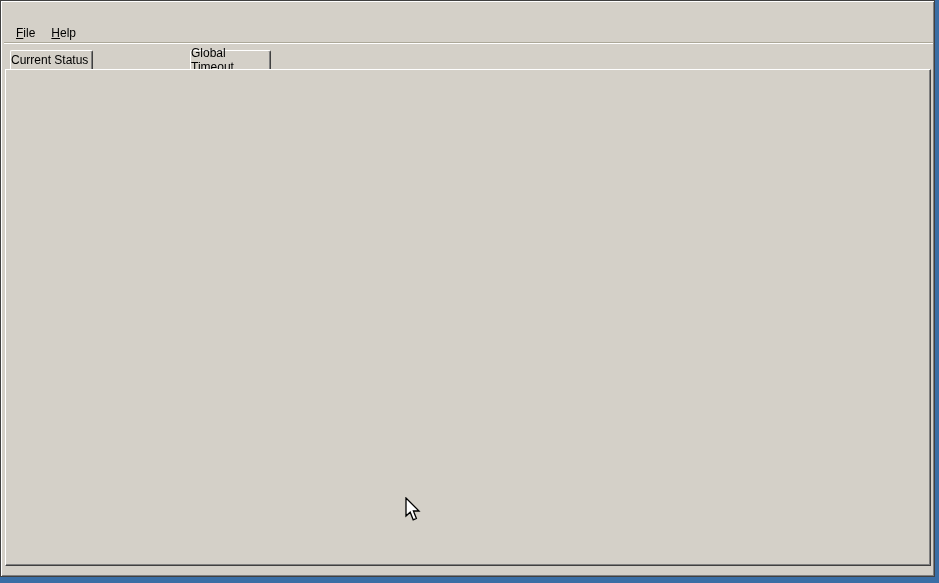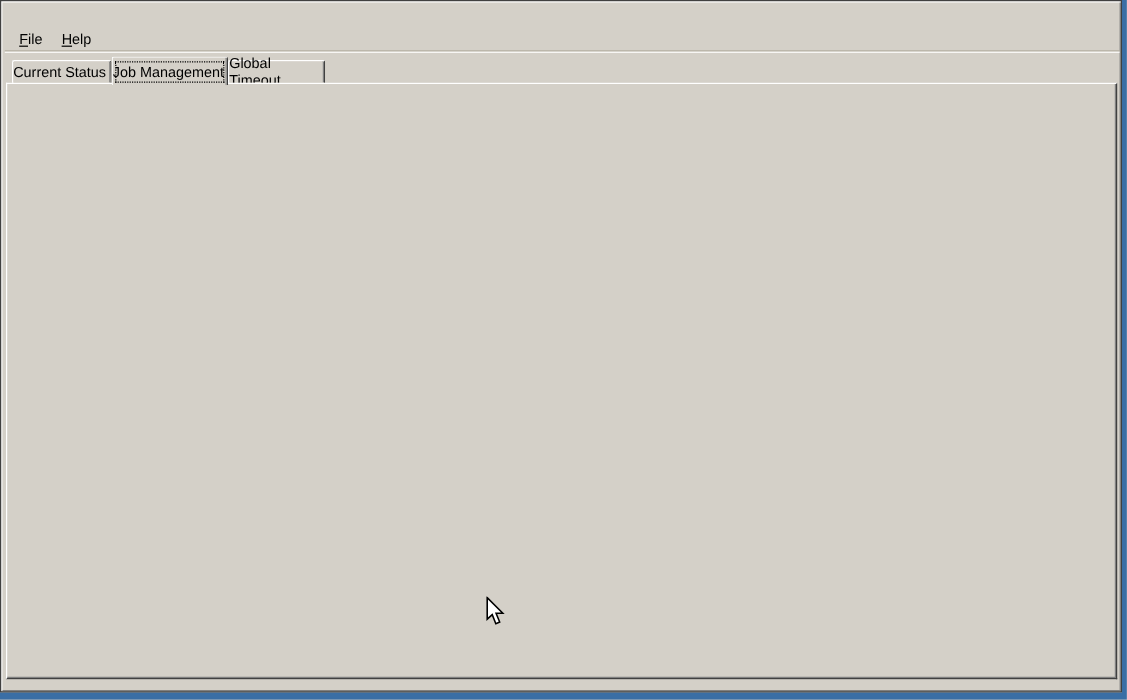--- a/index.html
+++ b/index.html
@@ -58,24 +58,20 @@
 
 
   <div class="abs menubar">
     <span class="menu-item">File</span>
     <span class="menu-item">Help</span>
   </div>
   <div class="abs menu-sep"></div>
 
   <div class="abs tab" style="left:9px;width:83px;">
     <span>Current Status</span>
-  </div>
-  <div class="abs tab active" style="left:92px;width:97px;">
-    <span class="focus-rect"></span>
-    <span>Job Management</span>
   </div>
   <div class="abs tab" style="left:189px;width:81px;">
     <span>Global Timeout</span>
   </div>
 
   <div class="abs tab-page"></div>
 
   <div class="abs sunken" style="left:22px;top:73px;width:68px;height:409px;">
     <div class="list-item-selected">ComSkip</div>
   </div>

